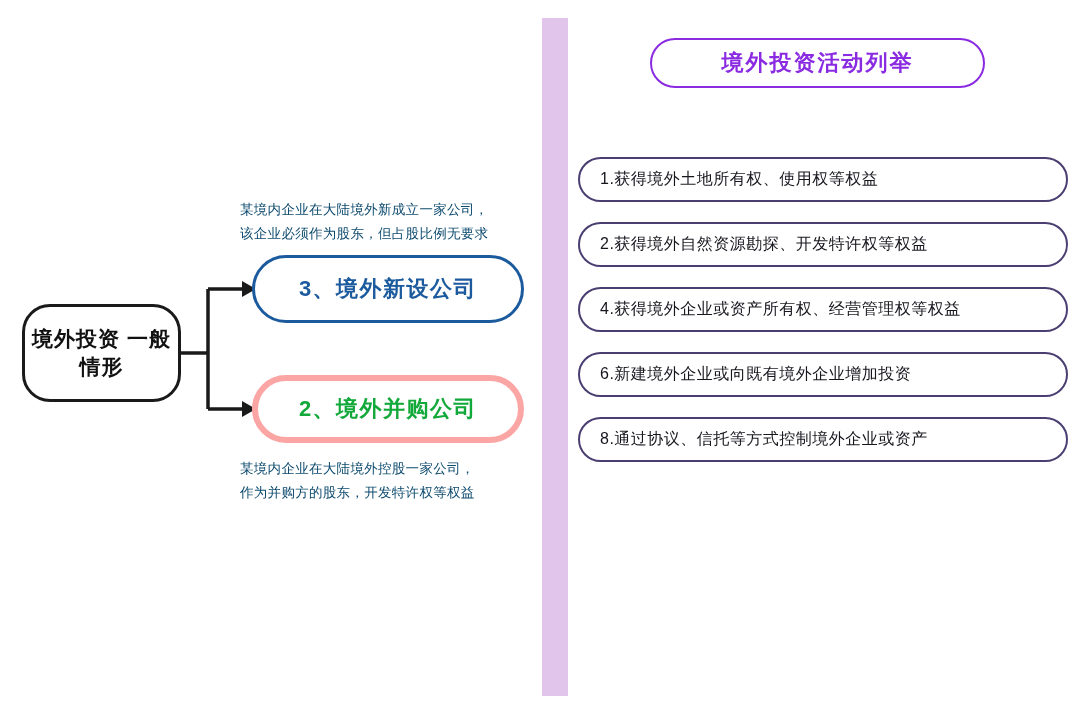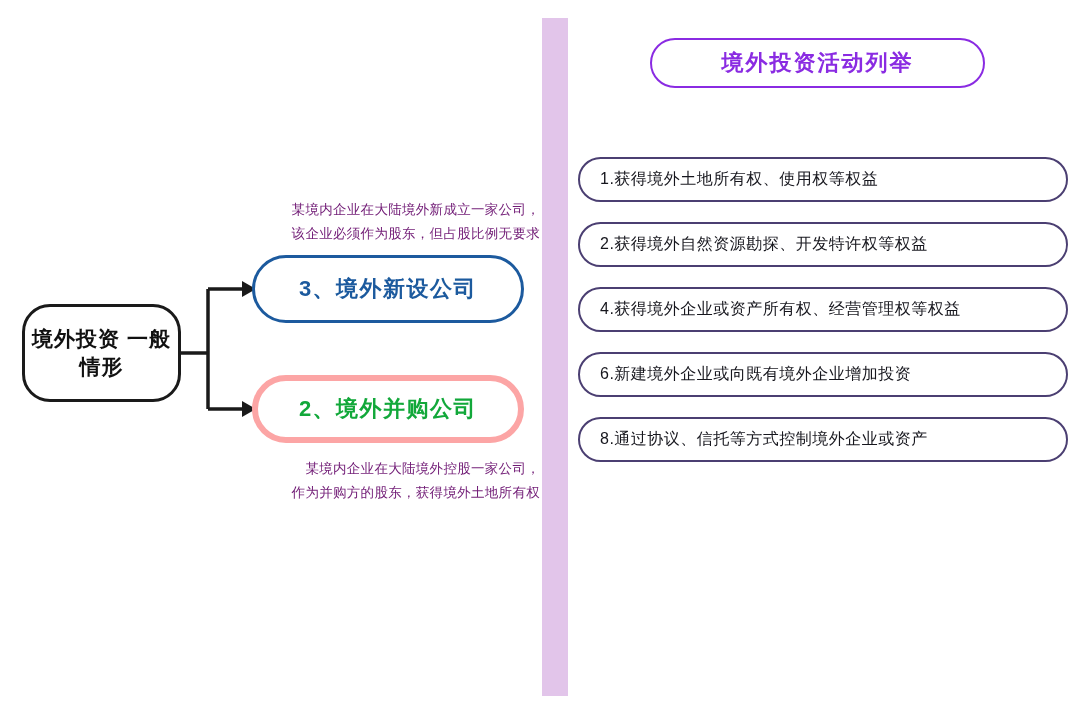--- a/index.html
+++ b/index.html
@@ -72,22 +72,22 @@
     border-radius: 34px;
     font-size: 22px;
     color: #12a83a;
     letter-spacing: 1.5px;
   }
 
   .caption {
     position: absolute;
     font-size: 13.5px;
     line-height: 1.75;
-    color: #701a75;
-    text-align: right;
+    color: #0c4a6e;
+    text-align: left;
     white-space: pre-line;
     letter-spacing: 0.3px;
   }
   .caption-top {
     left: 240px;
     top: 198px;
     width: 300px;
   }
   .caption-bottom {
     left: 240px;
@@ -188,21 +188,21 @@
 该企业必须作为股东，但占股比例无要求</div>
 
     <div class="node node-root">境外投资
 一般情形</div>
 
     <div class="node node-blue">3、境外新设公司</div>
 
     <div class="node node-green">2、境外并购公司</div>
 
     <div class="caption caption-bottom">某境内企业在大陆境外控股一家公司，
-作为并购方的股东，获得境外土地所有权</div>
+作为并购方的股东，开发特许权等权益</div>
   </div>
 
   <div class="divider"></div>
 
   <div class="right-pane">
     <div class="right-title">境外投资活动列举</div>
 
     <div class="list">
       <div class="list-item">1.获得境外土地所有权、使用权等权益</div>
       <div class="list-item">2.获得境外自然资源勘探、开发特许权等权益</div>

